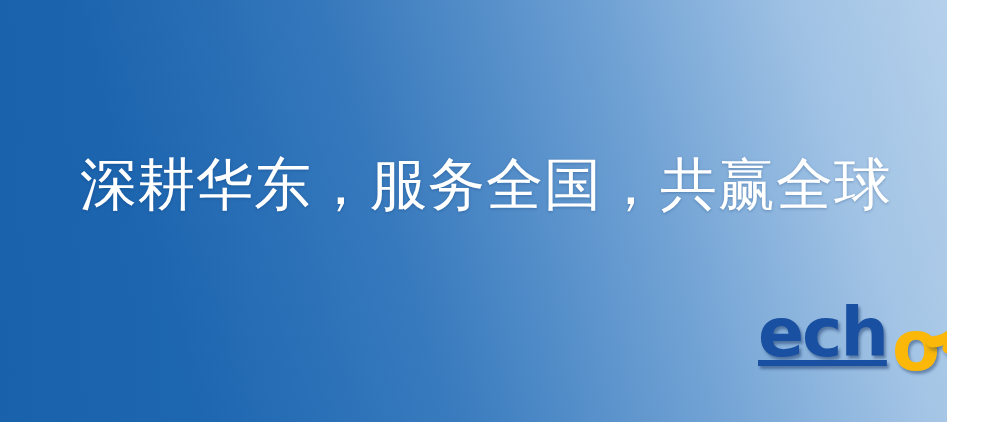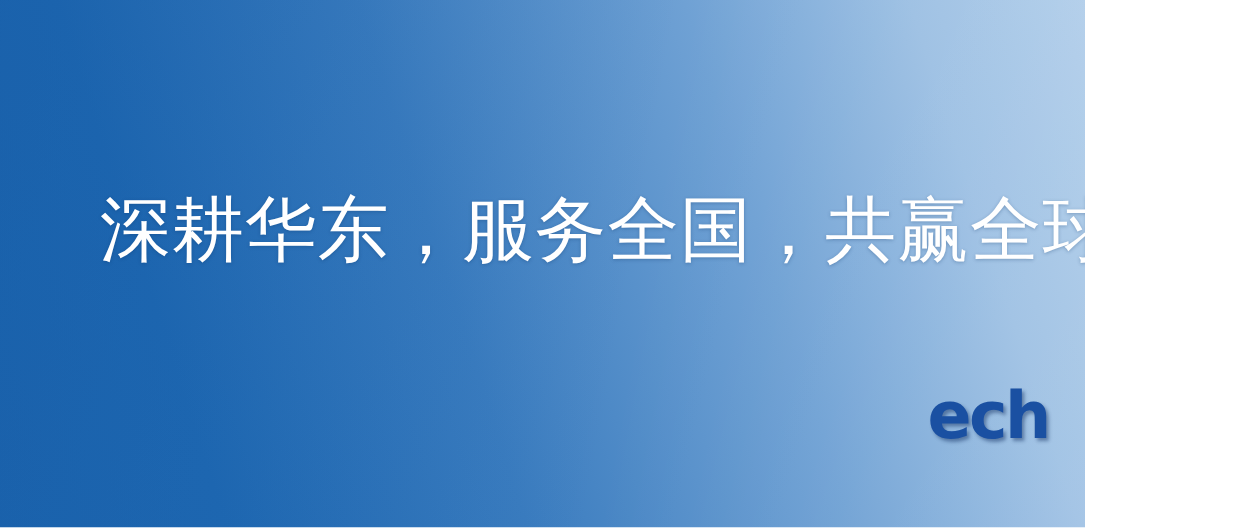--- a/index.html
+++ b/index.html
@@ -2,21 +2,21 @@
 <html><head>
 <meta charset="utf-8">
 <style>
   html, body {
     margin: 0;
     padding: 0;
     background: #ffffff;
   }
   #banner {
     position: relative;
-    width: 868px;
+    width: 947px;
     height: 422px;
     overflow: hidden;
     font-family: "Liberation Sans", sans-serif;
     
     background: linear-gradient(72deg, #1d66b0 0%, #1f69b3 18%, #3a7cbf 42%, #6fa1d4 68%, #9bbfe3 86%, #aecce9 100%);
   }
   
   #banner::after {
     content: "";
     position: absolute;
@@ -68,27 +68,28 @@
     top: 0;
     height: 74px;
     width: 250px;
   }
   .logo-text {
     position: absolute;
     font-family: "DejaVu Sans", "Liberation Sans", sans-serif;
     font-weight: bold;
   }
   #logo-ech {
-    left: 0;
+    left: 16px;
     top: 2px;
-    font-size: 52px;
+    font-size: 68px;
     line-height: 70px;
     letter-spacing: -2px;
     color: #1a50a2;
     text-shadow: 2px 3px 3px rgba(10,40,90,0.45);
+    text-decoration: underline;
   }
   #logo-o {
     left: 150px;
     top: 15px;
     font-size: 70px;
     line-height: 70px;
     letter-spacing: -1px;
     color: #fbb809;
     text-shadow: 2px 3px 3px rgba(10,40,90,0.40);
   }

